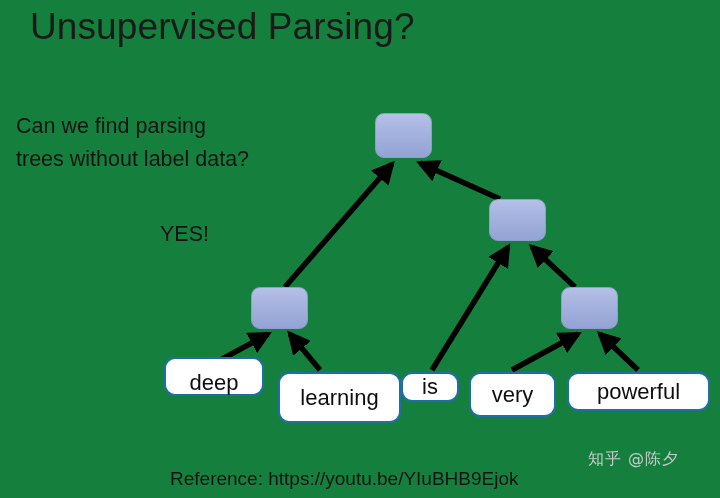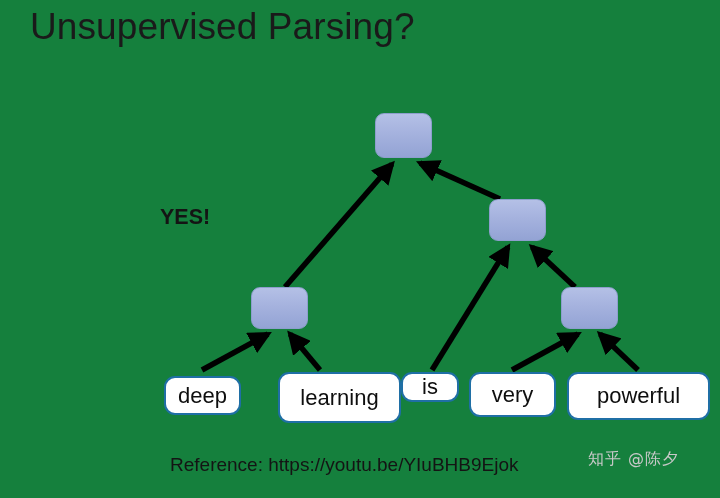--- a/index.html
+++ b/index.html
@@ -36,25 +36,24 @@
     left: 16px;
     top: 110px;
     font-size: 21.5px;
     line-height: 33px;
     color: #141414;
     white-space: nowrap;
   }
   #yes-text {
     position: absolute;
     left: 160px;
-    top: 205px;
+    top: 222px;
     font-size: 21.5px;
     color: #141414;
     white-space: nowrap;
-    font-weight: bold;
   }
   
   #tree-svg {
     position: absolute;
     left: 0;
     top: 0;
     width: 720px;
     height: 498px;
   }
   
@@ -79,21 +78,21 @@
   .leaf-label {
     font-size: 22px;
     color: #0e0e0e;
     line-height: 1;
     white-space: nowrap;
   }
   
   #reference-text {
     position: absolute;
     left: 170px;
-    top: 454px;
+    top: 468px;
     font-size: 19px;
     color: #141414;
     white-space: nowrap;
   }
   
   #watermark {
     position: absolute;
     left: 588px;
     top: 449px;
     font-size: 16px;
@@ -103,20 +102,24 @@
     font-family: "DejaVu Sans", sans-serif;
   }
 </style>
 </head>
 <body>
 
 <div id="slide">
 
   <div id="slide-title">Unsupervised Parsing?</div>
 
+  <div id="question-text">
+    <div>Can we find parsing</div>
+    <div>trees without label data?</div>
+  </div>
 
   <div id="yes-text">YES!</div>
 
   <svg id="tree-svg" viewBox="0 0 720 498" xmlns="http://www.w3.org/2000/svg">
     <defs>
       <marker id="arrowhead" markerWidth="4.2" markerHeight="4.2" refX="3.4" refY="2.1" orient="auto" markerUnits="strokeWidth">
         <path d="M0,0 L4.2,2.1 L0,4.2 Z" fill="#000000"></path>
       </marker>
     </defs>
     <g id="edge-group" stroke="#000000" stroke-width="5.5" fill="none" marker-end="url(#arrowhead)" stroke-linecap="butt">
@@ -131,33 +134,33 @@
       </g>
   </svg>
 
   <div id="node-layer">
       <div class="tree-node" style="left: 375px; top: 113px; width: 57px; height: 45px;"></div>
       <div class="tree-node" style="left: 489px; top: 199px; width: 57px; height: 42px;"></div>
       <div class="tree-node" style="left: 251px; top: 287px; width: 57px; height: 42px;"></div>
       <div class="tree-node" style="left: 561px; top: 287px; width: 57px; height: 42px;"></div>
     </div>
   <div id="leaf-layer">
-      <div class="leaf-box" style="left: 164px; top: 376px; width: 77px; height: 39px;">
+      <div class="leaf-box" style="left: 164px; top: 357px; width: 100px; height: 39px; align-items: flex-end;">
         <span class="leaf-label">deep</span>
       </div>
       <div class="leaf-box" style="left: 278px; top: 372px; width: 123px; height: 51px;">
         <span class="leaf-label">learning</span>
       </div>
       <div class="leaf-box" style="left: 401px; top: 372px; width: 58px; height: 30px;">
         <span class="leaf-label">is</span>
       </div>
       <div class="leaf-box" style="left: 469px; top: 372px; width: 87px; height: 45px;">
         <span class="leaf-label">very</span>
       </div>
-      <div class="leaf-box" style="left: 567px; top: 372px; width: 143px; height: 48px;">
+      <div class="leaf-box" style="left: 567px; top: 372px; width: 143px; height: 39px;">
         <span class="leaf-label">powerful</span>
       </div>
     </div>
 
   <div id="reference-text">Reference: https://youtu.be/YIuBHB9Ejok</div>
   <div id="watermark">知乎 @陈夕</div>
 
 </div>
 
 </body></html>

